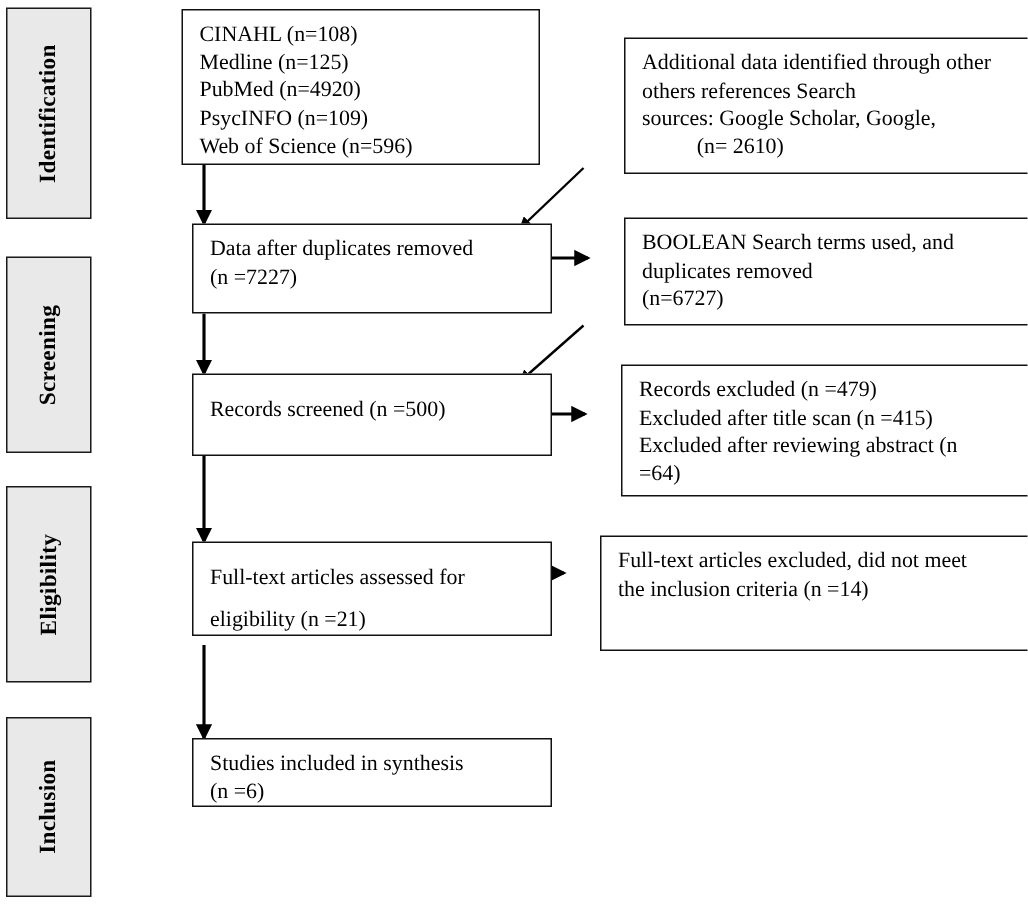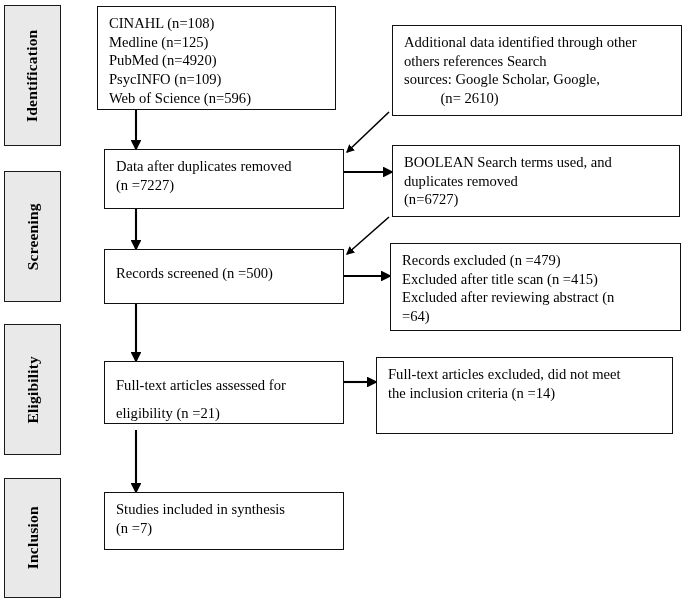--- a/index.html
+++ b/index.html
@@ -45,20 +45,21 @@
 
   
   .nodebox {
     position: absolute;
     background: #ffffff;
     border: 1.3px solid #111111;
     box-sizing: border-box;
     padding: 7px 9px 6px 11px;
     font-size: 14.6px;
     line-height: 1.28;
+    margin-left: 24px;
   }
   .nodebox .ln { display: block; white-space: pre; }
   .nodebox.wideline { line-height: 1.95; padding-top: 9px; }
 
   
   #wires {
     position: absolute;
     left: 0; top: 0;
     width: 685px;
     height: 603px;
@@ -152,18 +153,18 @@
   <div class="nodebox wideline" style="left:104px; top:361px; width:240px; height:63px;">
     <span class="ln">Full-text articles assessed for</span>
     <span class="ln">eligibility (n =21)</span>
   </div>
 
   <div class="nodebox" style="left:376px; top:357px; width:297px; height:77px;">
     <span class="ln">Full-text articles excluded, did not meet</span>
     <span class="ln">the inclusion criteria (n =14)</span>
   </div>
 
-  <div class="nodebox" style="left:104px; top:492px; width:240px; height:58px;">
+  <div class="nodebox" style="left:104px; top:492px; width:240px; height:46px;">
     <span class="ln">Studies included in synthesis</span>
-    <span class="ln">(n =7)</span>
+    <span class="ln">(n =6)</span>
   </div>
 
 </div>
 
 </body></html>

